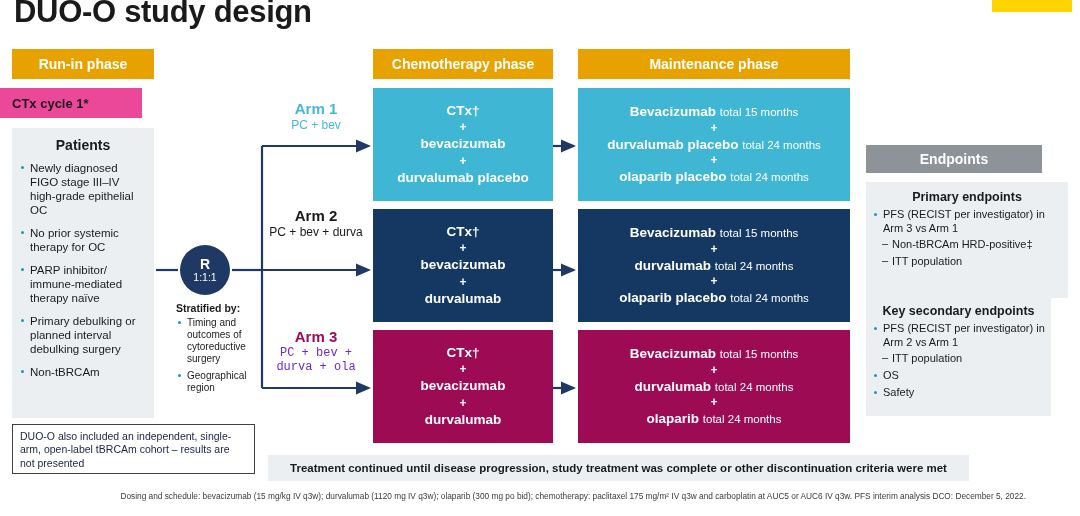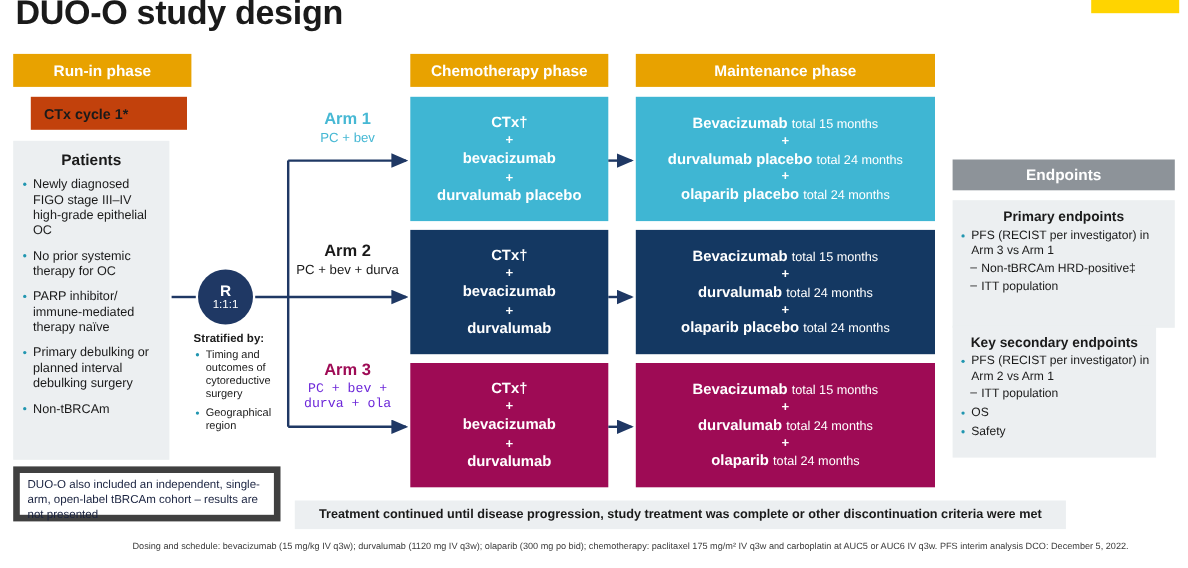--- a/index.html
+++ b/index.html
@@ -6,50 +6,50 @@
   body{width:1080px;height:516px;background:#ffffff;font-family:"Liberation Sans",sans-serif;position:relative;overflow:hidden;}
   .root{position:relative;width:1080px;height:516px;}
   .abs{position:absolute;box-sizing:border-box;}
 
   .title{left:14px;top:-6px;font-size:31px;font-weight:bold;color:#1a1a1a;letter-spacing:-0.3px;}
 
   .yellowtag{left:992px;top:-2px;width:80px;height:14px;background:#ffd400;}
 
   .hdr{height:30px;display:flex;align-items:center;justify-content:center;color:#ffffff;font-weight:bold;font-size:14px;}
   .hdr-orange{background:#e8a200;}
-  .hdr-runin{left:12px;top:49px;width:162px;}
+  .hdr-runin{left:12px;top:49px;width:142px;}
   .hdr-chemo{left:373px;top:49px;width:180px;}
   .hdr-maint{left:578px;top:49px;width:272px;}
 
-  .ctxcycle{left:28px;top:88px;width:142px;height:30px;background:#c2410c;display:flex;align-items:center;padding-left:12px;font-weight:bold;font-size:13px;color:#1a1a1a;}
+  .ctxcycle{left:0;top:88px;width:142px;height:30px;background:#ec4899;display:flex;align-items:center;padding-left:12px;font-weight:bold;font-size:13px;color:#1a1a1a;}
 
   .patients{left:12px;top:128px;width:142px;height:290px;background:#eceff1;}
   .patients-title{text-align:center;font-weight:bold;font-size:14px;color:#1a1a1a;padding-top:9px;}
   .plist{list-style:none;margin:8px 0 0 0;padding:0 6px 0 6px;}
   .plist li{position:relative;padding-left:12px;margin-bottom:9px;font-size:11.5px;line-height:1.22;color:#1a1a1a;}
   .plist li:before{content:"";position:absolute;left:3px;top:5px;width:3px;height:3px;background:#2196b0;border-radius:50%;}
 
-  .footnote-box{left:12px;top:424px;width:243px;height:50px;border:6px solid #404040;background:#ffffff;padding:5px 7px;font-size:10.5px;line-height:1.28;color:#1a2340;}
+  .footnote-box{left:12px;top:424px;width:243px;height:50px;border:1px solid #404040;background:#ffffff;padding:5px 7px;font-size:10.5px;line-height:1.28;color:#1a2340;}
 
   .rcircle{left:180px;top:245px;width:50px;height:50px;border-radius:50%;background:#1f3864;color:#ffffff;display:flex;flex-direction:column;align-items:center;justify-content:center;}
   .rcircle .r{font-weight:bold;font-size:14px;line-height:1.05;}
   .rcircle .ratio{font-size:10.5px;}
 
   .strat{left:176px;top:302px;width:96px;}
   .strat-title{font-weight:bold;font-size:10.5px;color:#1a1a1a;margin-bottom:3px;}
   .strat ul{list-style:none;margin:0;padding:0;}
   .strat li{position:relative;padding-left:11px;margin-bottom:5px;font-size:10px;line-height:1.2;color:#1a1a1a;}
   .strat li:before{content:"";position:absolute;left:2px;top:4px;width:3px;height:3px;background:#2196b0;border-radius:50%;}
 
   .armlabel{width:96px;text-align:center;}
   .armlabel .an{font-weight:bold;font-size:15px;}
   .armlabel .ad{font-size:12px;line-height:1.2;margin-top:1px;}
   .arm1{left:268px;top:100px;color:#46b8d4;}
   .arm1 .ad{color:#46b8d4;}
-  .arm2{left:268px;top:207px;color:#1a1a1a;margin-top:13px;}
+  .arm2{left:268px;top:207px;color:#1a1a1a;}
   .arm3{left:268px;top:328px;color:#9e0b55;}
   .arm3 .ad{color:#6d28d9;font-family:Liberation Mono, monospace;}
 
   .cbox{display:flex;flex-direction:column;align-items:center;justify-content:center;color:#ffffff;text-align:center;}
   .cbox .l{font-weight:bold;font-size:13.5px;line-height:1.35;}
   .cbox .plus{font-weight:bold;font-size:12px;line-height:1.3;}
 
   .chem1{left:373px;top:88px;width:180px;height:113px;background:#3fb6d3;}
   .chem2{left:373px;top:209px;width:180px;height:113px;background:#143862;}
   .chem3{left:373px;top:330px;width:180px;height:113px;background:#9e0b55;}
@@ -57,21 +57,21 @@
   .mbox{color:#ffffff;text-align:center;display:flex;flex-direction:column;align-items:center;justify-content:center;}
   .mline{font-size:13.5px;line-height:1.3;}
   .mline b{font-weight:bold;}
   .mline span.small{font-size:11.5px;font-weight:normal;}
   .mplus{font-weight:bold;font-size:12px;line-height:1.25;}
 
   .m1{left:578px;top:88px;width:272px;height:113px;background:#3fb6d3;}
   .m2{left:578px;top:209px;width:272px;height:113px;background:#143862;}
   .m3{left:578px;top:330px;width:272px;height:113px;background:#9e0b55;}
 
-  .endp-hdr{left:866px;top:145px;width:202px;height:28px;background:#8d9399;color:#ffffff;display:flex;align-items:center;justify-content:center;font-weight:bold;font-size:14px;}
+  .endp-hdr{left:866px;top:145px;width:176px;height:28px;background:#8d9399;color:#ffffff;display:flex;align-items:center;justify-content:center;font-weight:bold;font-size:14px;}
   .endp-prim{left:866px;top:182px;width:202px;height:116px;background:#eceff1;}
   .endp-sec{left:866px;top:296px;width:185px;height:120px;background:#eceff1;}
   .endp-title{text-align:center;font-weight:bold;font-size:12.5px;color:#1a1a1a;padding:8px 4px 4px 4px;}
   .elist{list-style:none;margin:0;padding:0 6px 0 6px;}
   .elist li{position:relative;padding-left:11px;margin-bottom:3px;font-size:11px;line-height:1.24;color:#1a1a1a;}
   .elist li.b:before{content:"";position:absolute;left:2px;top:5px;width:3px;height:3px;background:#2196b0;border-radius:50%;}
   .elist li.d{padding-left:20px;}
   .elist li.d:before{content:"–";position:absolute;left:10px;top:-1px;font-size:11px;color:#1a1a1a;}
 
   .treatbar{left:268px;top:455px;width:701px;height:26px;background:#eceff1;display:flex;align-items:center;justify-content:center;font-weight:bold;font-size:11.5px;color:#1a1a1a;}

